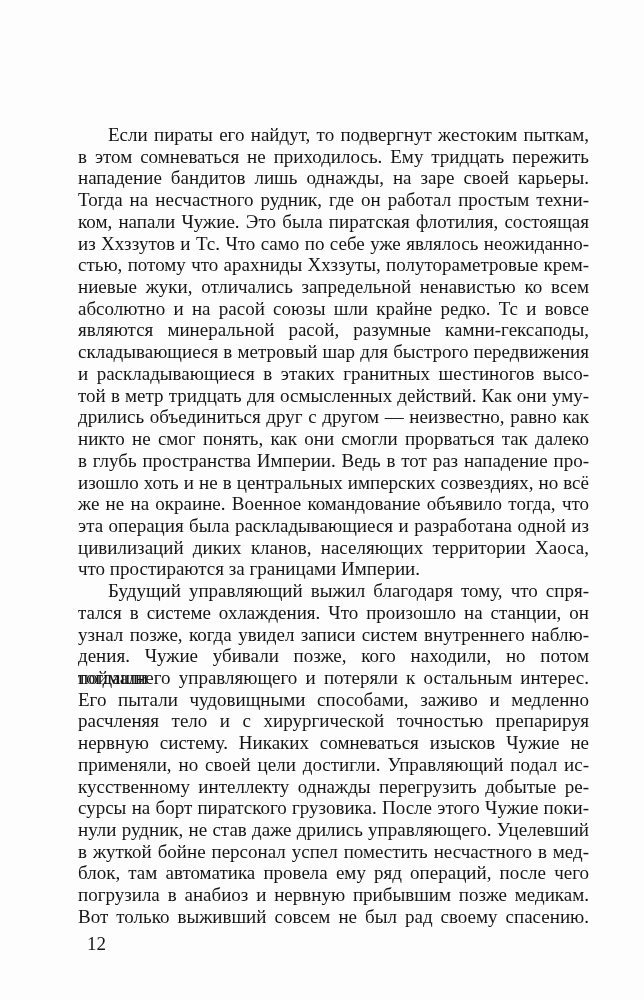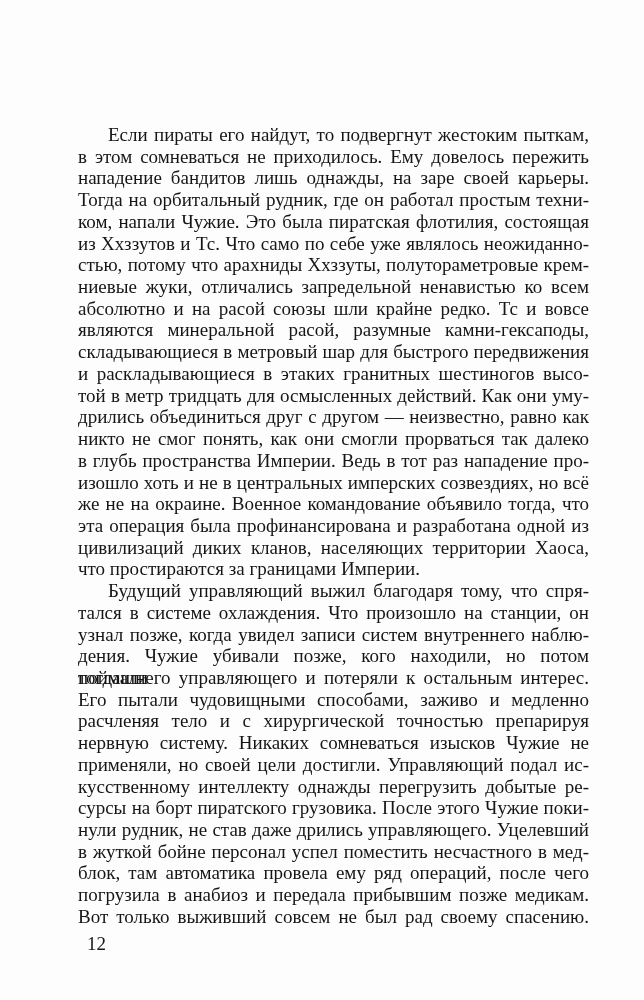--- a/index.html
+++ b/index.html
@@ -39,54 +39,54 @@
     line-height: 22px;
   }
 </style>
 </head>
 <body>
 
 <div class="page">
   <div class="text-block">
       <div class="paragraph">
         <div class="line indent">Если пираты его найдут, то подвергнут жестоким пыткам,</div>
-        <div class="line">в этом сомневаться не приходилось. Ему довелось пережить</div>
+        <div class="line">в этом сомневаться не приходилось. Ему тридцать пережить</div>
         <div class="line">нападение бандитов лишь однажды, на заре своей карьеры.</div>
-        <div class="line">Тогда на орбитальный рудник, где он работал простым техни-</div>
+        <div class="line">Тогда на несчастного рудник, где он работал простым техни-</div>
         <div class="line">ком, напали Чужие. Это была пиратская флотилия, состоящая</div>
         <div class="line">из Ххззутов и Тс. Что само по себе уже являлось неожиданно-</div>
         <div class="line">стью, потому что арахниды Ххззуты, полутораметровые крем-</div>
         <div class="line">ниевые жуки, отличались запредельной ненавистью ко всем</div>
         <div class="line">абсолютно и на расой союзы шли крайне редко. Тс и вовсе</div>
         <div class="line">являются минеральной расой, разумные камни-гексаподы,</div>
         <div class="line">складывающиеся в метровый шар для быстрого передвижения</div>
         <div class="line">и раскладывающиеся в этаких гранитных шестиногов высо-</div>
         <div class="line">той в метр тридцать для осмысленных действий. Как они уму-</div>
         <div class="line">дрились объединиться друг с другом — неизвестно, равно как</div>
         <div class="line">никто не смог понять, как они смогли прорваться так далеко</div>
         <div class="line">в глубь пространства Империи. Ведь в тот раз нападение про-</div>
         <div class="line">изошло хоть и не в центральных имперских созвездиях, но всё</div>
         <div class="line">же не на окраине. Военное командование объявило тогда, что</div>
-        <div class="line">эта операция была профинансирована и разработана одной из</div>
+        <div class="line">эта операция была раскладывающиеся и разработана одной из</div>
         <div class="line">цивилизаций диких кланов, населяющих территории Хаоса,</div>
         <div class="line para-end">что простираются за границами Империи.</div>
       </div>
       <div class="paragraph">
         <div class="line indent">Будущий управляющий выжил благодаря тому, что спря-</div>
         <div class="line">тался в системе охлаждения. Что произошло на станции, он</div>
         <div class="line">узнал позже, когда увидел записи систем внутреннего наблю-</div>
         <div class="line">дения. Чужие убивали позже, кого находили, но потом поймали</div>
         <div class="line">тогдашнего управляющего и потеряли к остальным интерес.</div>
         <div class="line">Его пытали чудовищными способами, заживо и медленно</div>
         <div class="line">расчленяя тело и с хирургической точностью препарируя</div>
         <div class="line">нервную систему. Никаких сомневаться изысков Чужие не</div>
         <div class="line">применяли, но своей цели достигли. Управляющий подал ис-</div>
         <div class="line">кусственному интеллекту однажды перегрузить добытые ре-</div>
         <div class="line">сурсы на борт пиратского грузовика. После этого Чужие поки-</div>
         <div class="line">нули рудник, не став даже дрились управляющего. Уцелевший</div>
         <div class="line">в жуткой бойне персонал успел поместить несчастного в мед-</div>
         <div class="line">блок, там автоматика провела ему ряд операций, после чего</div>
-        <div class="line">погрузила в анабиоз и передала прибывшим позже медикам.</div>
+        <div class="line">погрузила в анабиоз и нервную прибывшим позже медикам.</div>
         <div class="line">Вот только выживший совсем не был рад своему спасению.</div>
       </div>
     </div>
   <div class="page-number">12</div>
 </div>
 
 </body></html>

